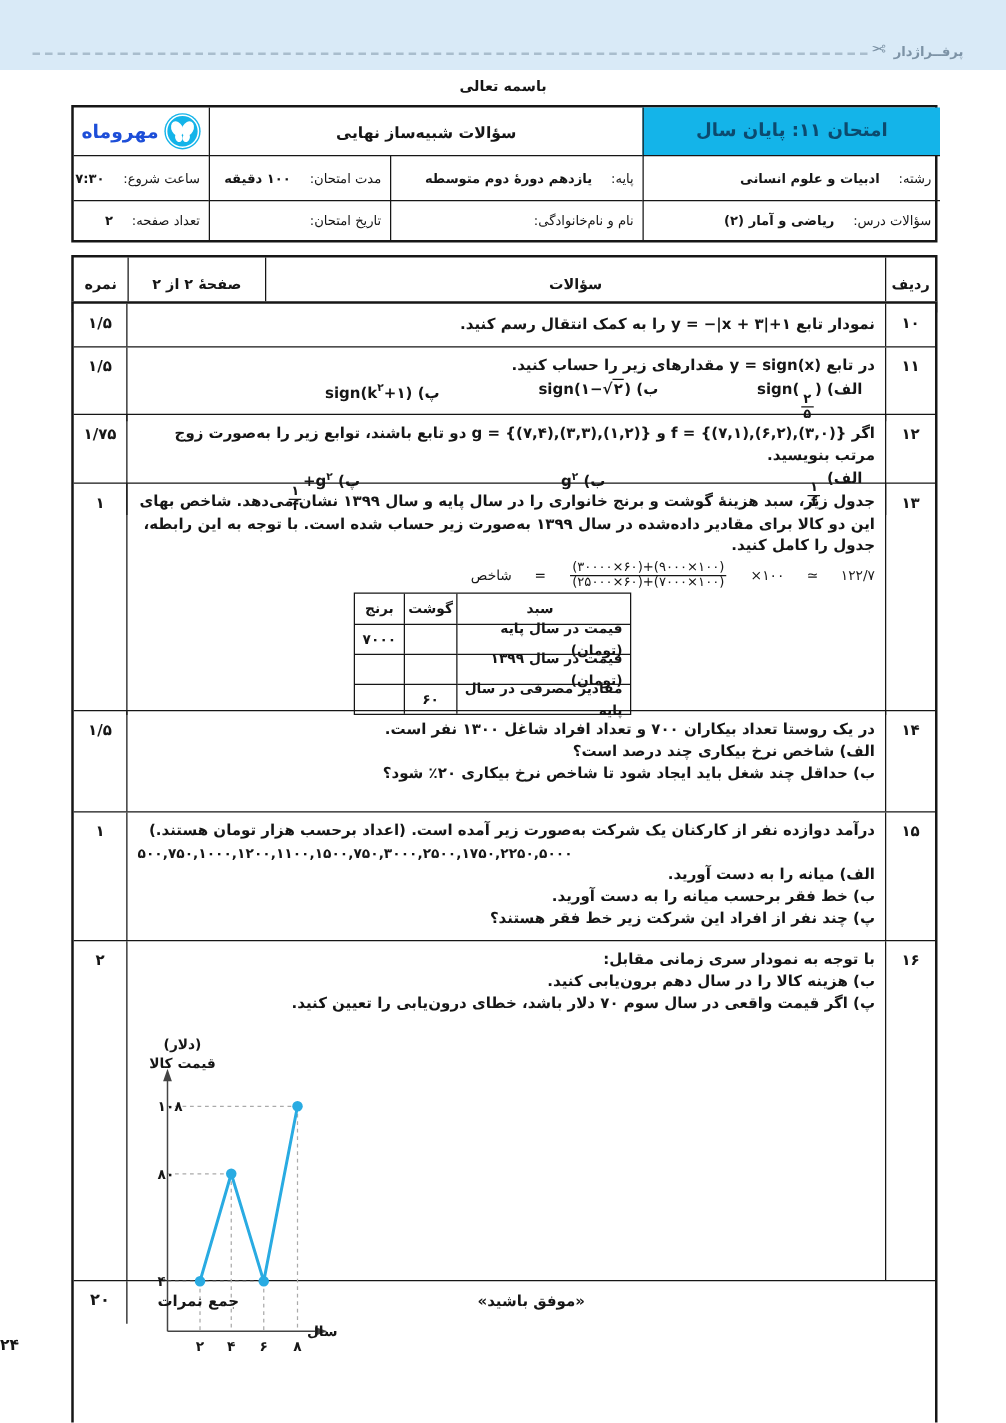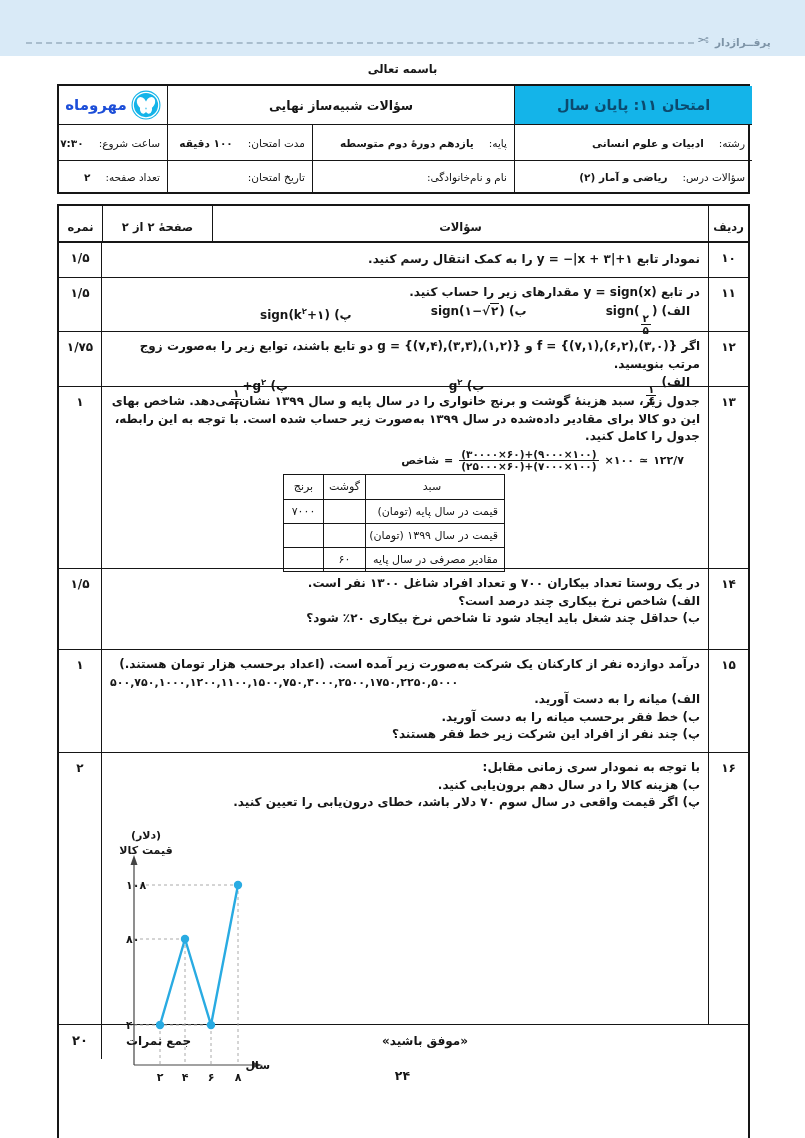--- a/index.html
+++ b/index.html
@@ -49,46 +49,46 @@
   .subitems.q12{padding-left:120px}
   .item{white-space:nowrap}
   
   .frac{display:inline-flex;flex-direction:column;text-align:center;line-height:1.08;font-size:10.5px;
         vertical-align:-7px;margin:0 1px}
   .frac .d{border-top:1.3px solid #161616;padding:0 2px}
   .frac .n{padding:0 2px}
   .sq .r{border-top:1.3px solid #161616;padding:0 1px}
   .sp{font-size:8.5px;vertical-align:5px}
   
-  .q13f{display:flex;direction:ltr;align-items:center;gap:5px;width:max-content;font-size:11px;
-        font-weight:bold;margin:3px 16px 2px 0}
+  .q13f{display:flex;direction:ltr;align-items:center;gap:18px;width:max-content;font-size:11px;
+        font-weight:normal;margin:3px 0 2px 0}
   .q13f .frac{vertical-align:middle;font-size:10.5px}
   
   .minitable{display:grid;grid-template-columns:138px 42px 40px;grid-auto-rows:24px;direction:rtl;
              width:max-content;margin:2px 195px 0 auto;border:1.5px solid #161616}
   .mc{border-right:1px solid #161616;border-top:1px solid #161616;display:flex;align-items:center;
-      justify-content:center;font-size:11px;font-weight:normal}
+      justify-content:center;font-size:11px;font-weight:bold}
   .mc.lblc{justify-content:flex-start;padding-right:6px}
   .mc.c1{border-right:none}
   .mc.rt{border-top:none}
   
   .r16 .qcontent{position:relative}
   .chartbox{position:absolute;left:2px;top:4px}
   .chartbox text{font-weight:bold;font-size:11px;fill:#161616}
   .chartbox .axis{stroke:#444;stroke-width:1.2}
   .chartbox .dash{stroke:#aaa;stroke-width:1;stroke-dasharray:3 3}
   .chartbox .dataline{stroke:#29abe2;stroke-width:2.4;fill:none;stroke-linejoin:round}
   .chartbox .dot{fill:#29abe2}
   
   .ftrow{display:grid;grid-template-columns:43px 1fr;border-top:1px solid #161616}
   .fttotal{border-right:1px solid #161616;text-align:center;font-weight:bold;font-size:13px;padding-top:8px;direction:rtl}
   .ftcontent{position:relative;direction:rtl;font-weight:bold;font-size:12px}
   .ftlabel{position:absolute;left:24px;top:9px}
   .ftmsg{position:absolute;left:0;top:9px;width:100%;text-align:center}
-  .pagenum{position:absolute;left:0;top:1068px;width:100%;text-align:center;font-weight:bold;font-size:12.5px}
+  .pagenum{position:absolute;left:0;top:1068px;width:100%;text-align:left;font-weight:bold;font-size:12.5px}
 </style>
 </head>
 <body>
 
 <div>
 
   <div class="cutband">
     <div class="dashline"></div>
     <span class="scissors">✂</span>
     <span class="cutlabel">پرفــراژدار</span>

